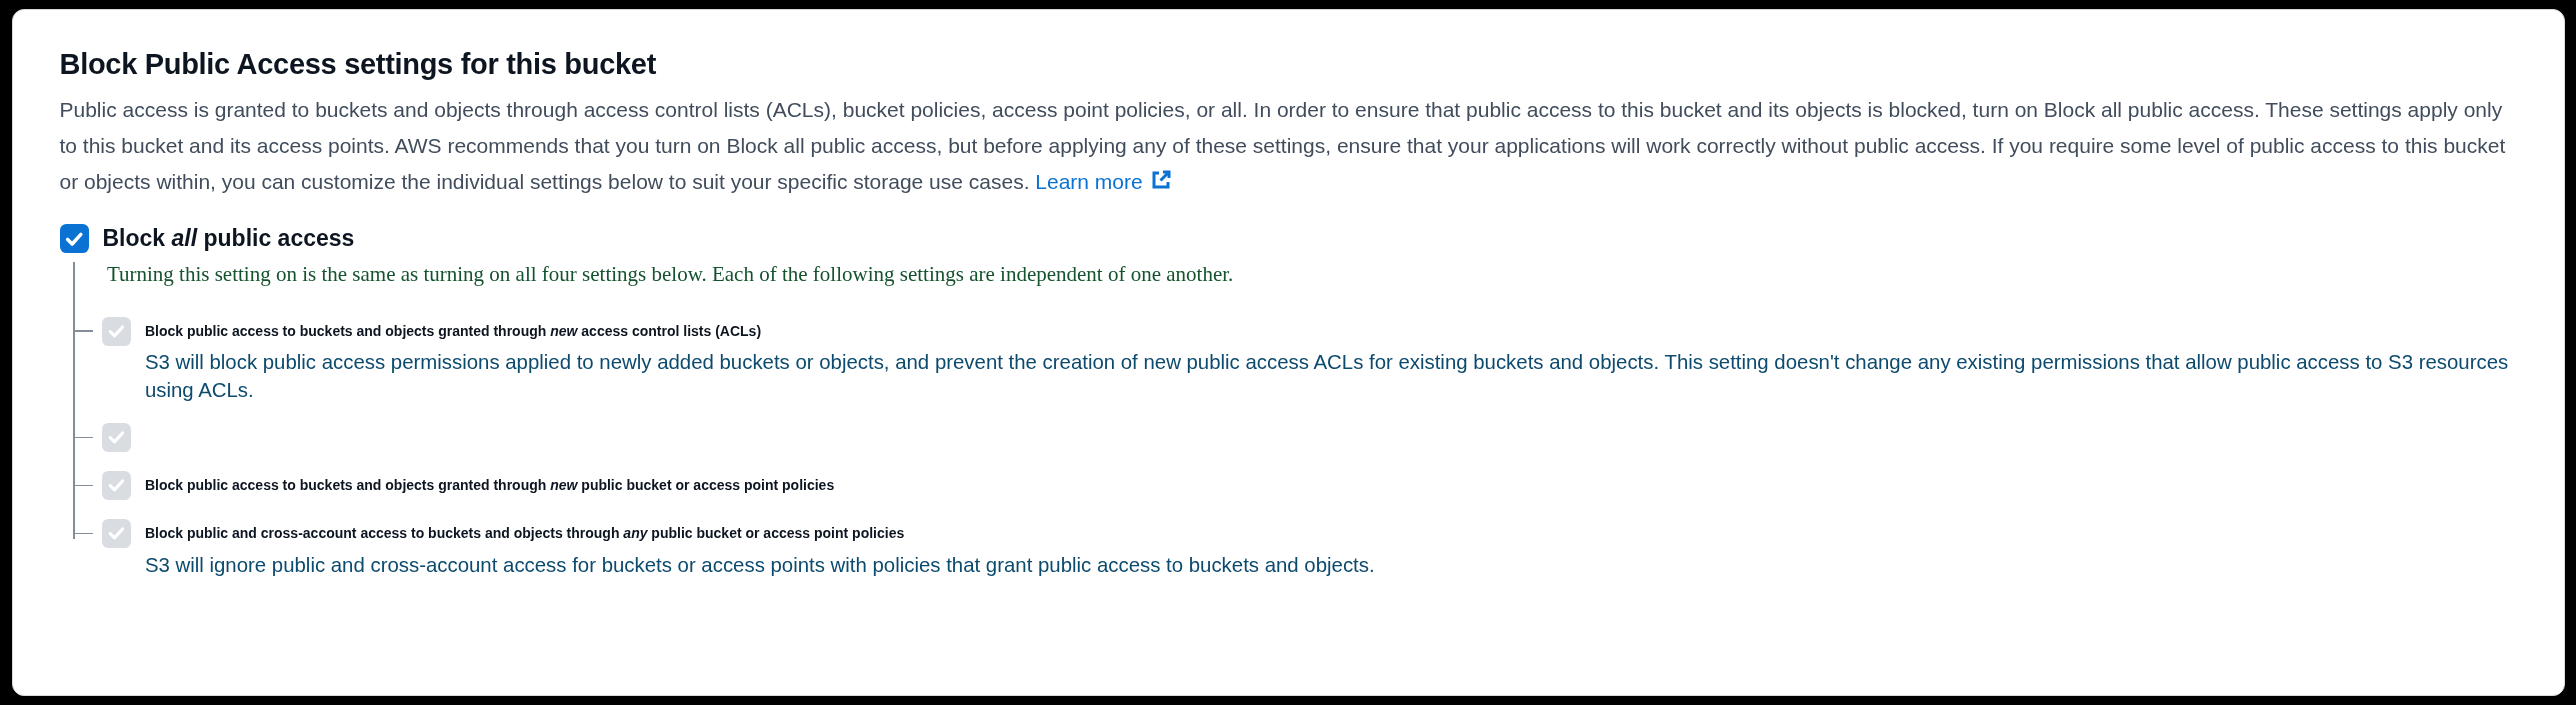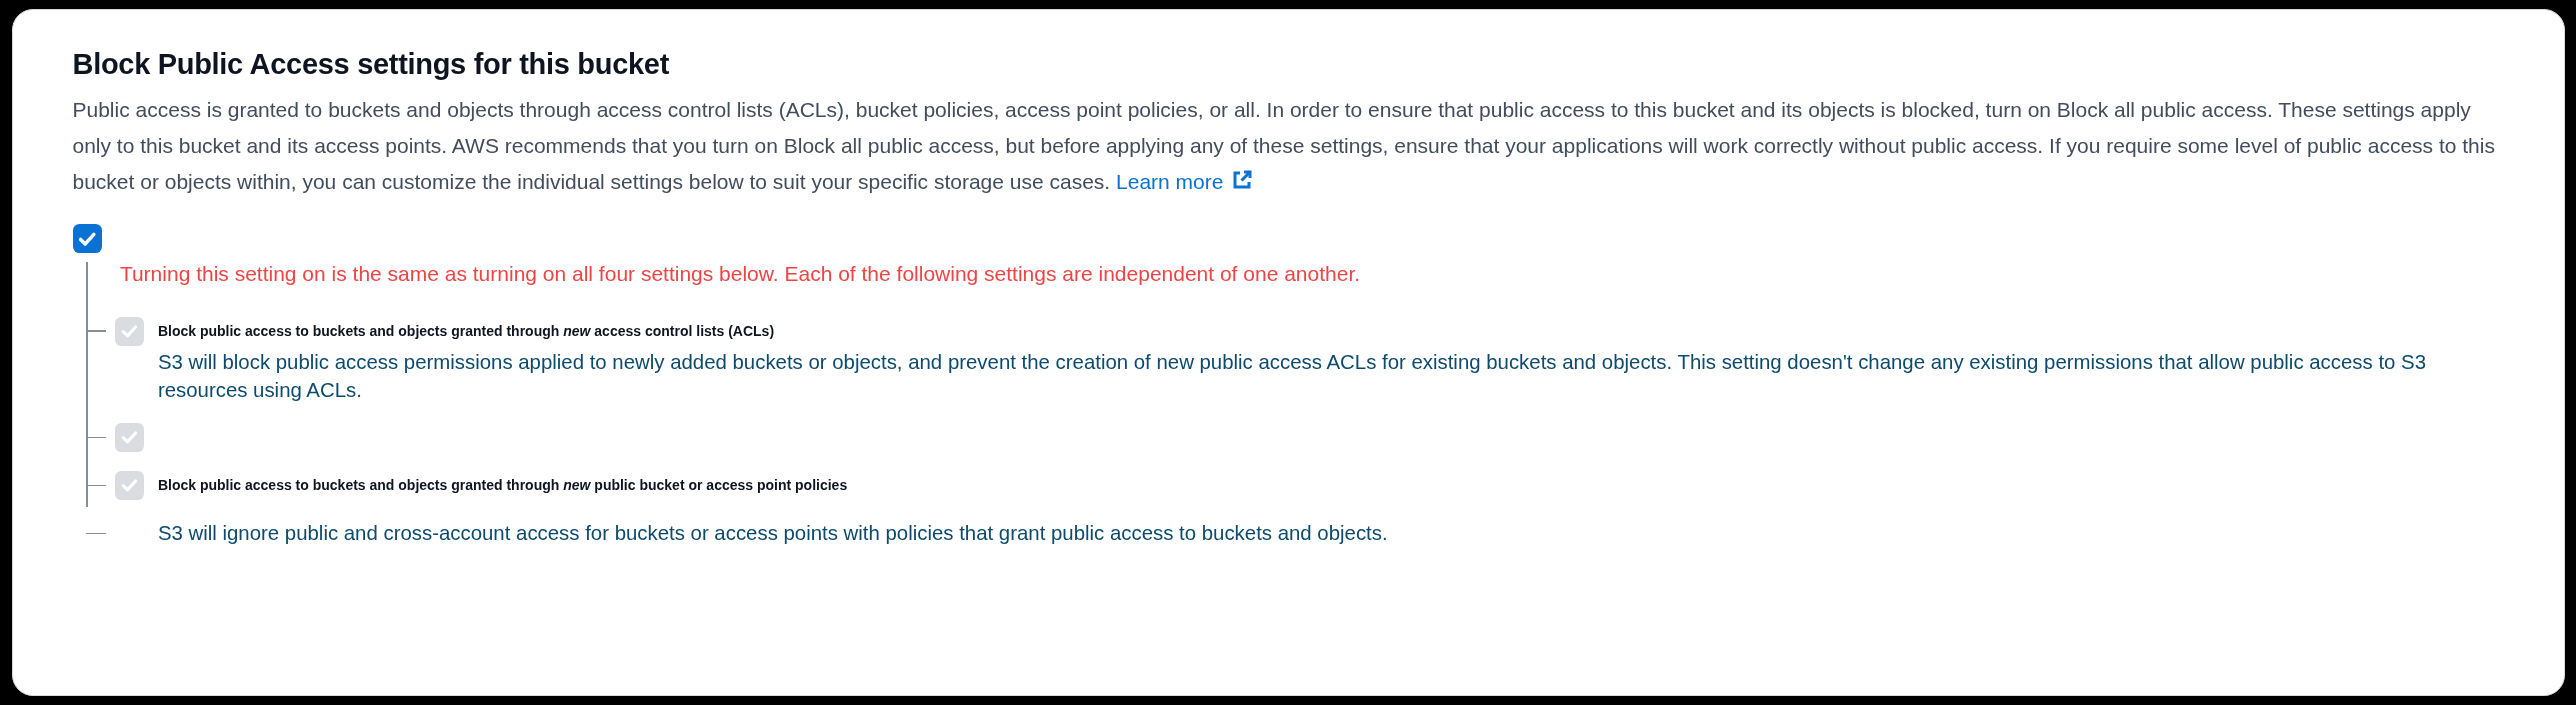--- a/index.html
+++ b/index.html
@@ -8,22 +8,22 @@
     width: 2576px;
     height: 705px;
     background: #000000;
     font-family: "Liberation Sans", sans-serif;
   }
   .card {
     position: absolute;
     left: 11.5px; top: 9px; right: 11.5px; bottom: 9px;
     background: #ffffff;
     border: 1.3px solid #d5dbdb;
-    border-radius: 21px;
-    padding: 36px 60px;
+    border-radius: 12px;
+    padding: 36px 47px;
     box-sizing: border-box;
     overflow: hidden;
   }
   .page-title {
     margin: 0;
     font-size: 29px;
     line-height: 36px;
     font-weight: 700;
     letter-spacing: -0.3px;
     color: #0d1521;
@@ -76,21 +76,22 @@
   .vline {
     position: absolute;
     left: 0; top: 2.6px; bottom: 40px;
     width: 1.9px;
     background: #848e9b;
   }
   .main-desc {
     margin: 0 0 29px 34px;
     font-size: 21px;
     line-height: 28px;
-    color: #ef4444;
+    color: #14532d;
+    font-family: Liberation Serif, serif;
   }
   .sub-item {
     position: relative;
     padding-left: 29px;
     margin-bottom: 19px;
   }
   .sub-item:last-child { margin-bottom: 0; }
   .sub-item::before {
     content: '';
     position: absolute;
@@ -129,20 +130,21 @@
           <path d="M14 4h6v6"></path>
           <path d="M20 4l-8.5 8.5"></path>
         </svg></a></p>
 
   <div class="main-row">
     <div class="checkbox checked">
       <svg width="22" height="22" viewBox="0 0 24 24" fill="none" stroke="#ffffff" stroke-width="3.8" stroke-linecap="round" stroke-linejoin="round">
           <path d="M5 12.5l5 5L19.5 7"></path>
         </svg>
     </div>
+    <div class="main-label"><span>Block </span><span class="em-word">all</span><span> public access</span></div>
   </div>
 
   <div class="children">
     <div class="vline"></div>
 
     <p class="main-desc">Turning this setting on is the same as turning on all four settings below. Each of the following settings are independent of one another.</p>
 
     <div class="sub-item">
       <div class="sub-head">
         <div class="checkbox disabled">
@@ -170,18 +172,26 @@
         <div class="checkbox disabled">
           <svg width="20.4" height="20.4" viewBox="0 0 24 24" fill="none" stroke="#ffffff" stroke-width="3.6" stroke-linecap="round" stroke-linejoin="round">
               <path d="M5 12.5l5 5L19.5 7"></path>
             </svg>
         </div>
         <div class="sub-label"><span>Block public access to buckets and objects granted through </span><span class="em-word">new</span><span> public bucket or access point policies</span></div>
       </div>
     </div>
 
     <div class="sub-item">
+      <div class="sub-head">
+        <div class="checkbox disabled">
+          <svg width="20.4" height="20.4" viewBox="0 0 24 24" fill="none" stroke="#ffffff" stroke-width="3.6" stroke-linecap="round" stroke-linejoin="round">
+              <path d="M5 12.5l5 5L19.5 7"></path>
+            </svg>
+        </div>
+        <div class="sub-label"><span>Block public and cross-account access to buckets and objects through </span><span class="em-word">any</span><span> public bucket or access point policies</span></div>
+      </div>
       <p class="sub-desc">S3 will ignore public and cross-account access for buckets or access points with policies that grant public access to buckets and objects.</p>
     </div>
 
   </div>
 </div>
 
 
 </body></html>

